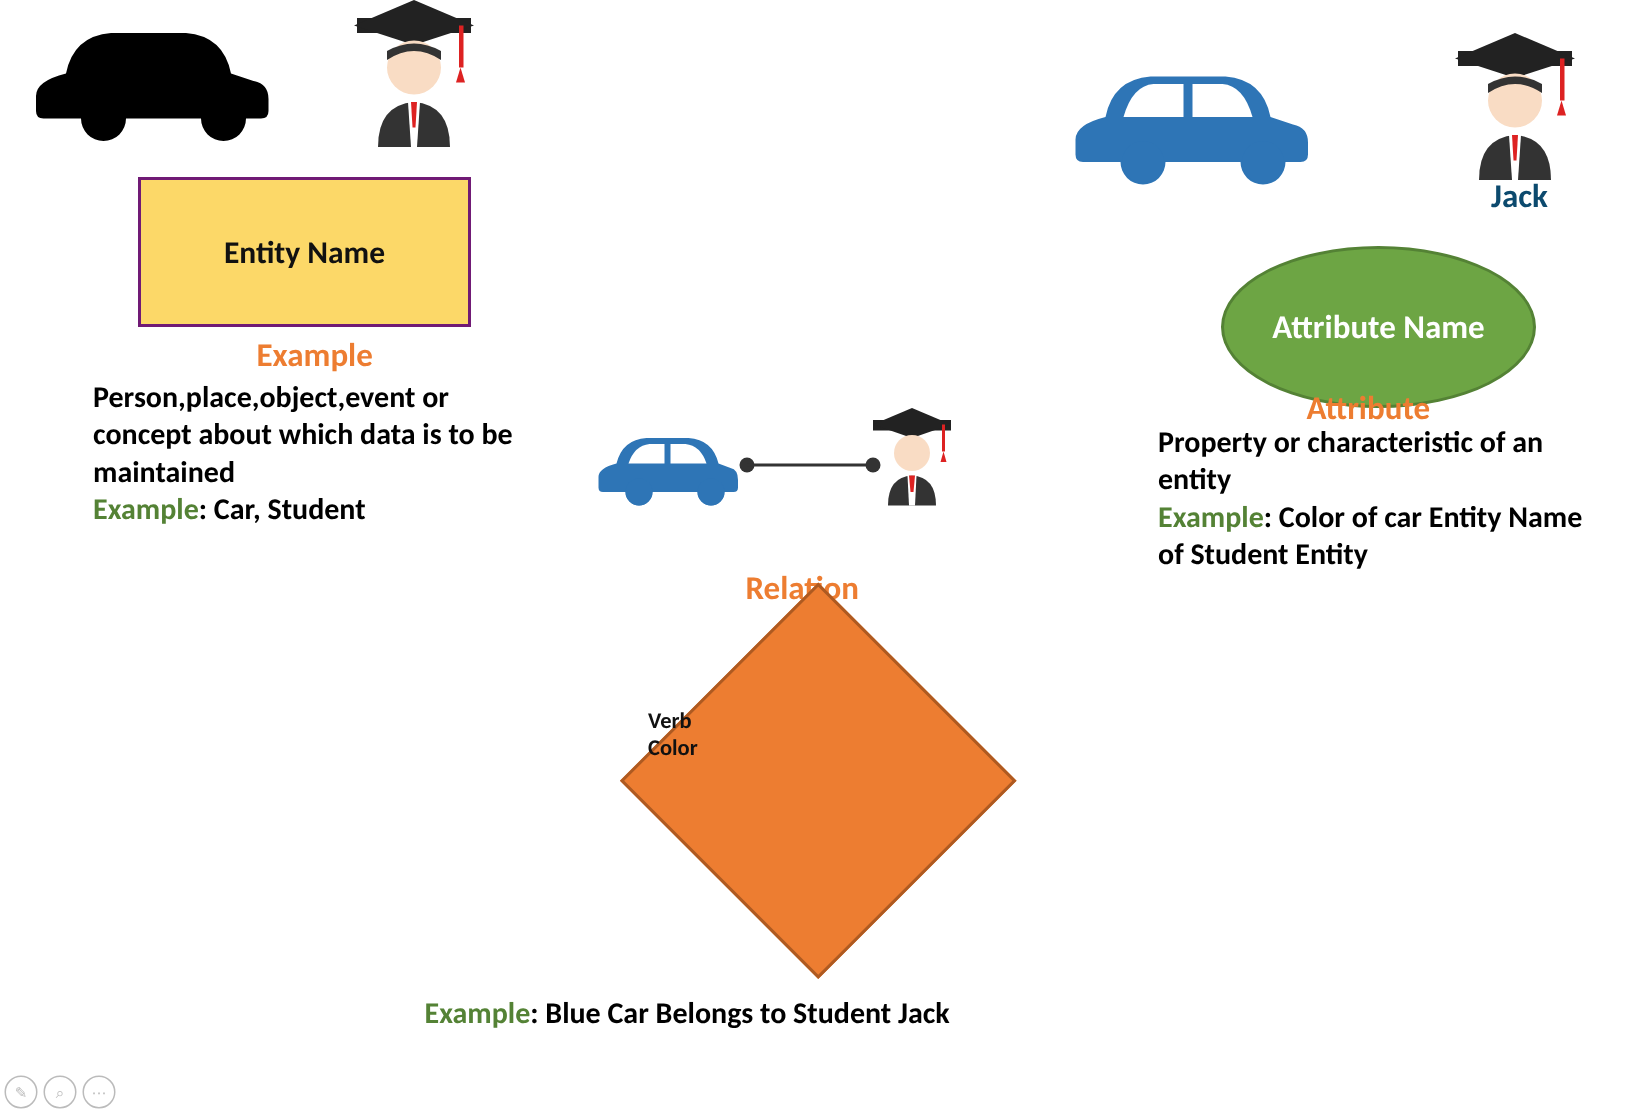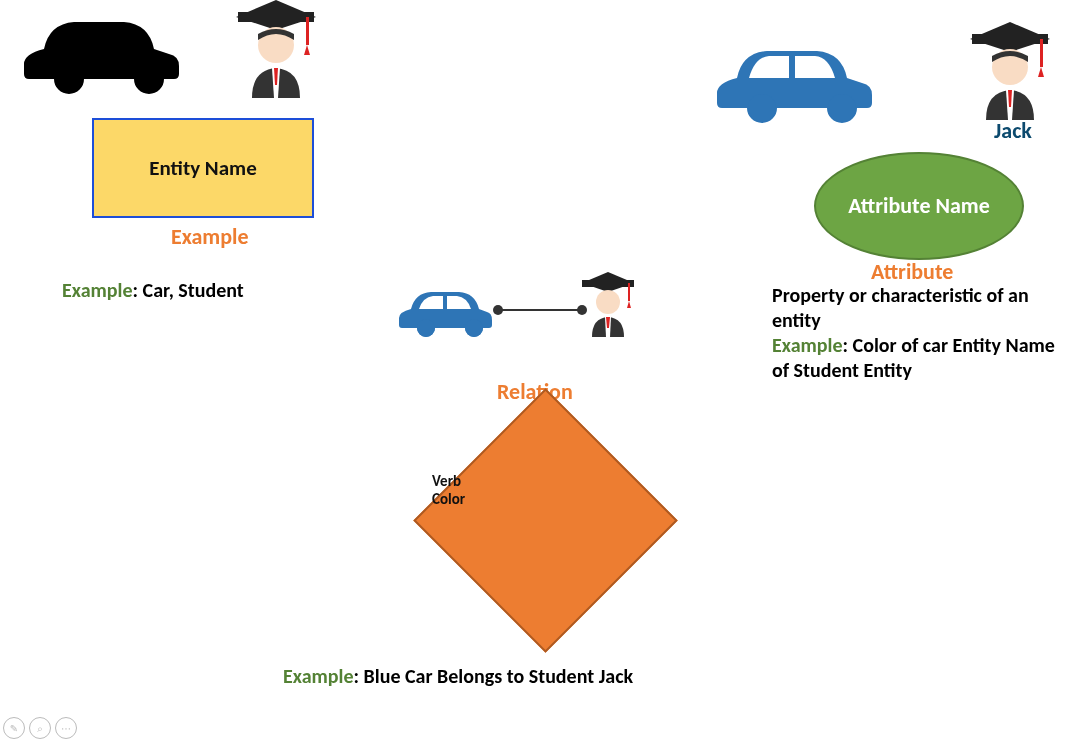--- a/index.html
+++ b/index.html
@@ -1,23 +1,23 @@
 <!DOCTYPE html>
 <html><head>
 <meta charset="utf-8">
 <style>
 body{margin:0;padding:0;font-family:Calibri,Arial,sans-serif;background:#fff;width:1084px;height:742px;position:relative;overflow:hidden}
 .abs{position:absolute}
 .heading{color:#ED7D31;font-weight:bold;font-size:22px}
 .desc{color:#000;font-size:20px;font-weight:bold;line-height:1.25}
 .example-label{color:#548235;font-weight:bold}
-.entity-rect{position:absolute;left:92px;top:118px;width:218px;height:96px;background:#FCD868;border:2px solid #1d4ed8;display:flex;align-items:center;justify-content:center;font-weight:bold;font-size:21px;color:#111}
+.entity-rect{position:absolute;left:92px;top:118px;width:218px;height:96px;background:#FCD868;border:2px solid #701a75;display:flex;align-items:center;justify-content:center;font-weight:bold;font-size:21px;color:#111}
 .diamond{position:absolute;left:452px;top:427px;width:183px;height:183px;transform:rotate(45deg);background:#ED7D31;border:2px solid #AE5A21}
 .diamond-label{position:absolute;left:432px;top:472px;width:220px;text-align:left;font-weight:bold;font-size:15px;color:#111;line-height:1.2}
-.ellipse{position:absolute;left:814px;top:152px;width:206px;height:104px;background:#6DA544;border:2px solid #548235;border-radius:50%;display:flex;align-items:center;justify-content:center;text-align:center;color:#fff;font-weight:bold;font-size:22px;line-height:1.15}
+.ellipse{position:absolute;left:814px;top:164px;width:206px;height:104px;background:#6DA544;border:2px solid #548235;border-radius:50%;display:flex;align-items:center;justify-content:center;text-align:center;color:#fff;font-weight:bold;font-size:22px;line-height:1.15}
 .jack{position:absolute;left:994px;top:117px;color:#0c4a6e;font-size:22px;font-weight:bold}
 .toolbar{position:absolute;left:3px;bottom:3px;display:flex;gap:4px}
 .toolbar div{width:20px;height:20px;border:1.5px solid #bbb;border-radius:50%;display:flex;align-items:center;justify-content:center;color:#bbb;font-size:10px}
 </style>
 </head>
 <body>
 
 <svg class="abs" style="left:14px;top:4px" width="170" height="100" viewBox="0 0 170 100">
   <path d="M30 45 Q35 20 60 18 L110 18 Q135 20 140 45 L155 50 Q165 52 165 62 L165 70 Q165 75 160 75 L150 75 A15 15 0 1 1 120 75 L70 75 A15 15 0 1 1 40 75 L15 75 Q10 75 10 70 L10 60 Q10 50 30 45 Z" fill="#000"></path>
   <circle cx="55" cy="75" r="14" fill="#000"></circle>
@@ -35,21 +35,21 @@
   <polygon points="38,68 46,68 44,98 40,98" fill="#fff"></polygon>
   <polygon points="40,68 44,68 43,85 41,85" fill="#D22"></polygon>
 </svg>
 
 <div class="entity-rect">
   <span>Entity Name</span>
 </div>
 
 <div class="abs heading" style="left:171px;top:223px">Example</div>
 <div class="abs desc" style="left:62px;top:253px;width:290px">
-  <br>
+  <span>Person,place,object,event or concept about which data is to be maintained</span><br>
   <span class="example-label">Example</span><span>: Car, Student</span>
 </div>
 
 <svg class="abs" style="left:393px;top:281px" width="100" height="60" viewBox="0 0 100 60">
   <path d="M18 28 Q22 12 38 11 L66 11 Q82 12 86 28 L94 31 Q99 32 99 39 L99 44 Q99 47 96 47 L90 47 A9 9 0 1 1 72 47 L42 47 A9 9 0 1 1 24 47 L9 47 Q6 47 6 44 L6 37 Q6 31 18 28 Z" fill="#2E75B6"></path>
   <circle cx="33" cy="47" r="9" fill="#2E75B6"></circle>
     <circle cx="81" cy="47" r="9" fill="#2E75B6"></circle>
   <path d="M26 28 Q30 16 40 15 L50 15 L50 28 Z" fill="#fff"></path>
   <path d="M54 15 L64 15 Q74 16 78 28 L54 28 Z" fill="#fff"></path>
 </svg>

